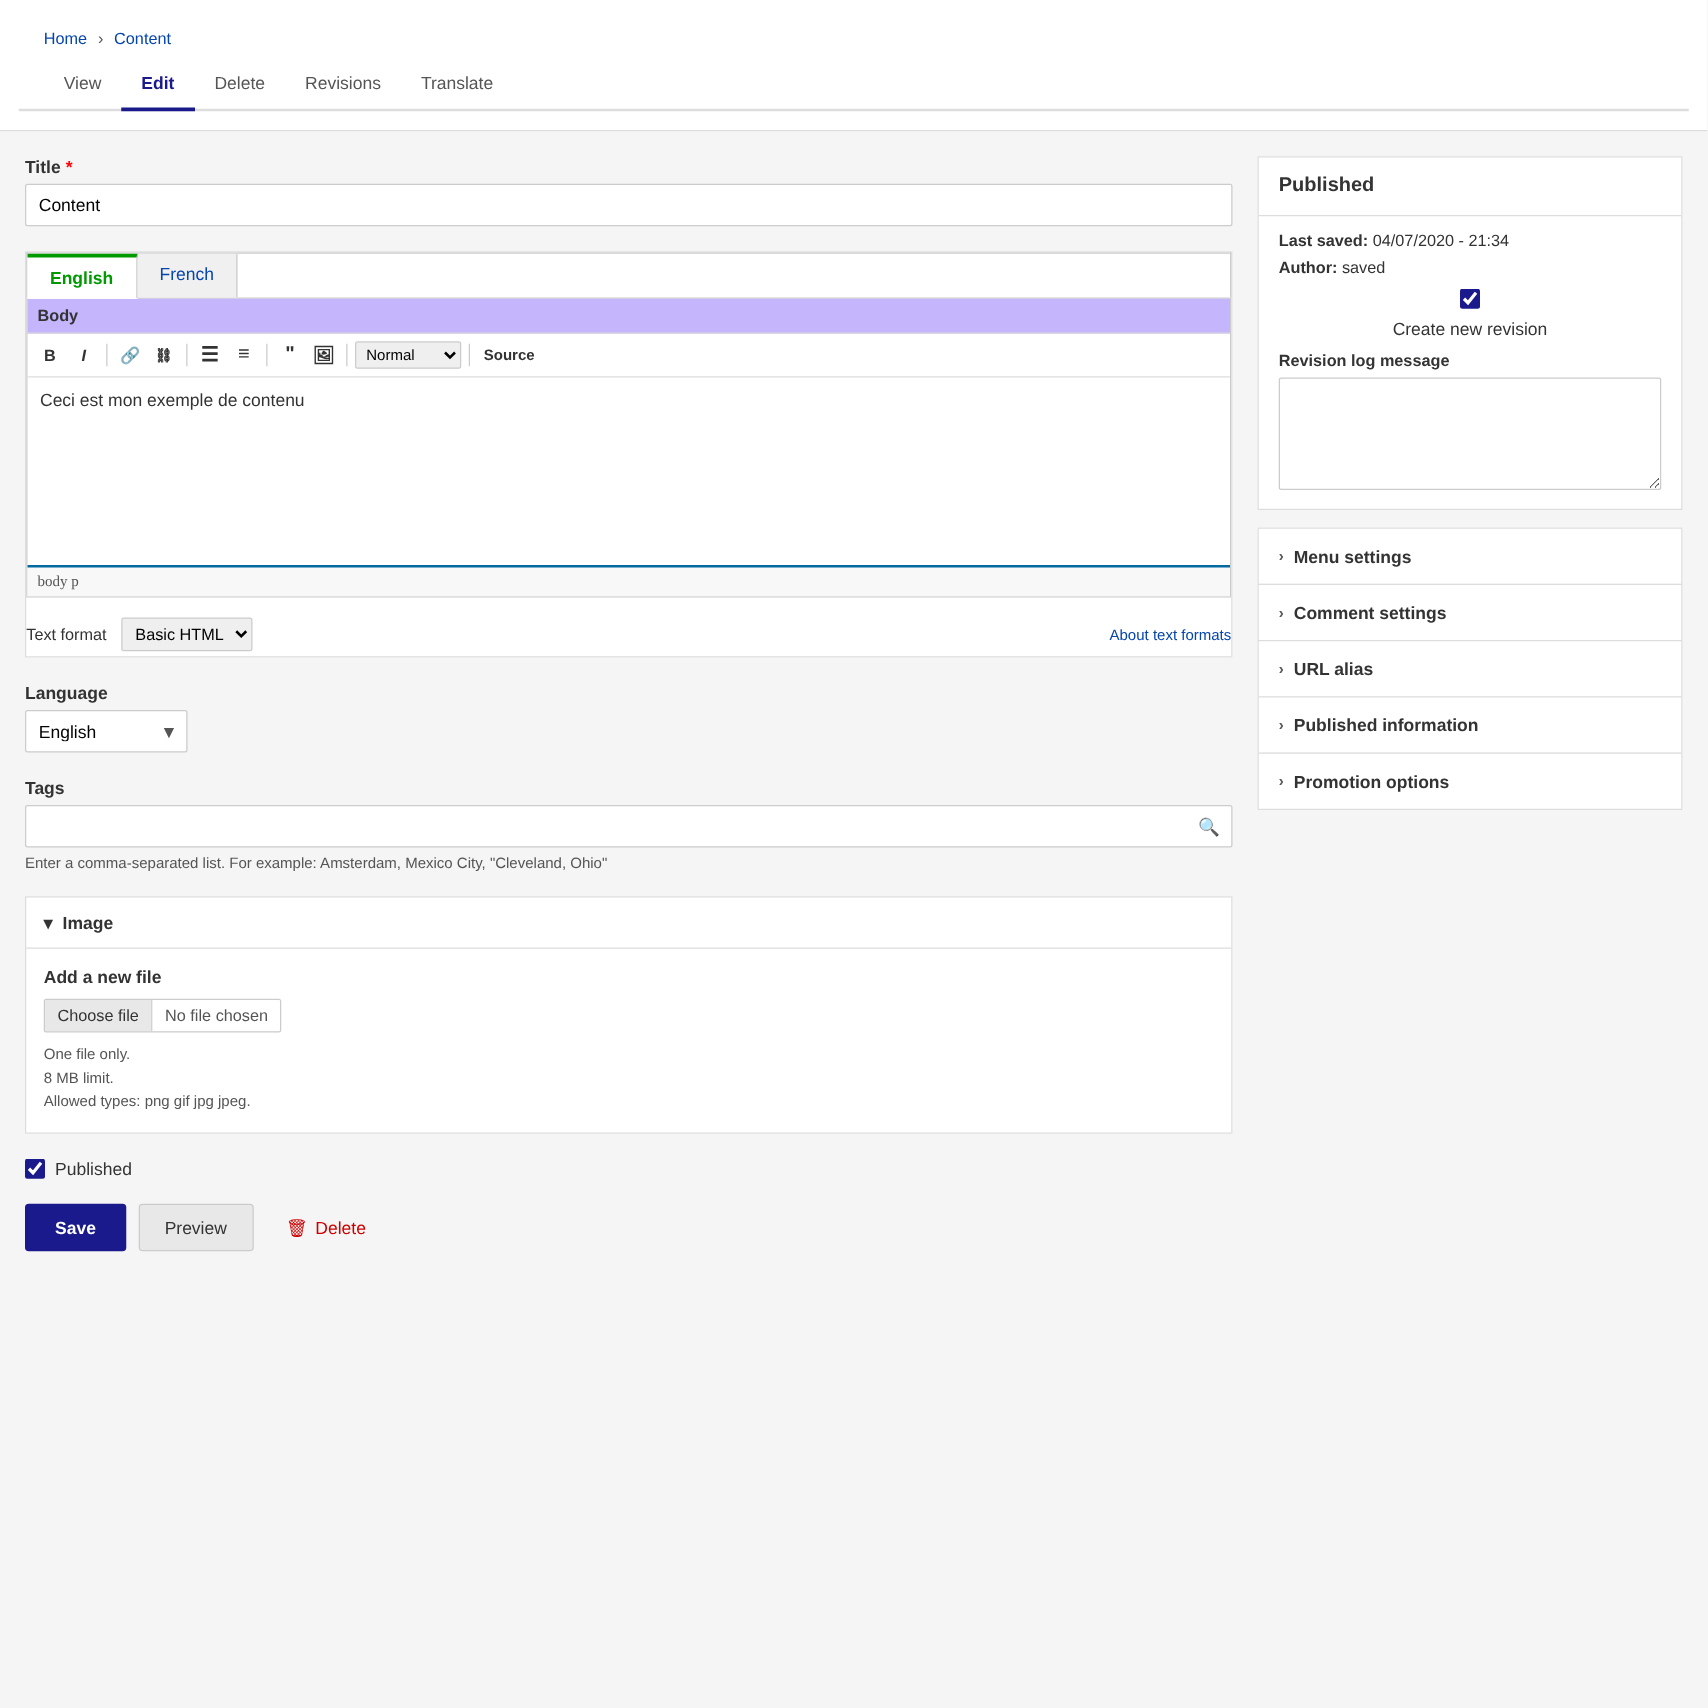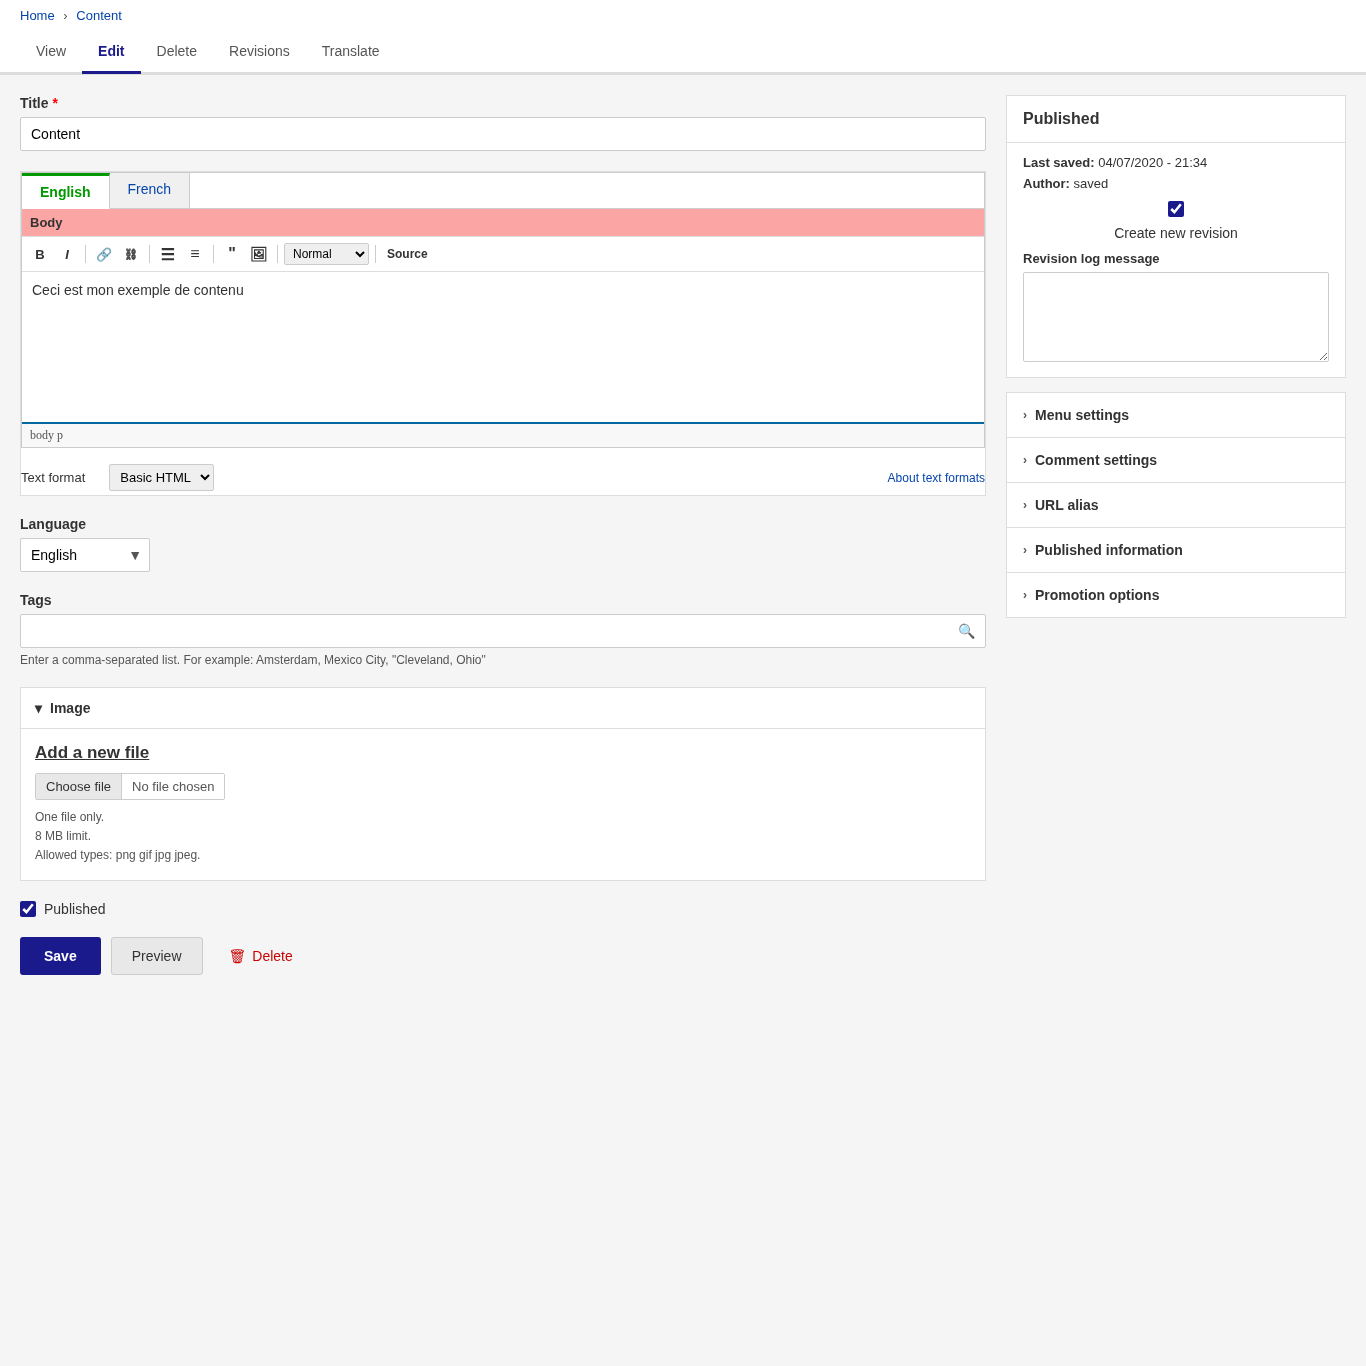--- a/index.html
+++ b/index.html
@@ -1,18 +1,18 @@
 <!DOCTYPE html>
 <html><head>
   <meta charset="utf-8">
   <style>
     * { box-sizing: border-box; margin: 0; padding: 0; }
     body { font-family: Arial, sans-serif; font-size: 14px; color: #333; background: #f5f5f5; }
 
-    .top-bar { background: #fff; border-bottom: 1px solid #ddd; padding: 0; }
+    .top-bar { background: #fff; border-bottom: 1px solid #ddd; padding: 15px; }
     .breadcrumb { padding: 8px 20px; font-size: 13px; color: #555; }
     .breadcrumb a { color: #0645ad; text-decoration: none; }
     .breadcrumb span { margin: 0 5px; }
 
     .page-header { padding: 5px 20px 0; display: flex; align-items: center; gap: 10px; }
     .page-title { font-size: 26px; font-weight: normal; }
     .page-title em { font-style: italic; }
     .star-icon { color: #999; font-size: 18px; cursor: pointer; }
 
     .tabs { display: flex; border-bottom: 2px solid #ddd; padding: 0 20px; background: #fff; }
@@ -27,30 +27,30 @@
     .field-label { font-weight: bold; margin-bottom: 6px; display: flex; align-items: center; gap: 4px; }
     .required { color: red; }
 
     .text-input { width: 100%; padding: 8px 10px; border: 1px solid #ccc; font-size: 14px; border-radius: 2px; }
 
     .lang-tabs { display: flex; border: 1px solid #ccc; border-bottom: none; }
     .lang-tab { padding: 8px 18px; cursor: pointer; font-size: 14px; background: #f0f0f0; color: #0645ad; border-right: 1px solid #ccc; }
     .lang-tab.active { background: #fff; border-top: 3px solid #009900; color: #009900; font-weight: bold; border-bottom: 1px solid #fff; margin-bottom: -1px; z-index: 1; }
 
     .body-editor { border: 1px solid #ccc; background: #fff; }
-    .body-label { padding: 6px 8px; font-weight: bold; font-size: 13px; background: #fca5a5; border-bottom: 1px solid #ddd; }
+    .body-label { padding: 6px 8px; font-weight: bold; font-size: 13px; background: #c4b5fd; border-bottom: 1px solid #ddd; }
     .editor-toolbar { display: flex; align-items: center; gap: 3px; padding: 5px 6px; border-bottom: 1px solid #ddd; flex-wrap: wrap; }
     .toolbar-btn { width: 24px; height: 24px; display: flex; align-items: center; justify-content: center; cursor: pointer; border: 1px solid transparent; border-radius: 2px; font-size: 13px; font-weight: bold; color: #333; background: none; }
     .toolbar-separator { width: 1px; height: 18px; background: #ccc; margin: 0 3px; }
     .toolbar-select { padding: 2px 4px; border: 1px solid #ccc; font-size: 12px; border-radius: 2px; cursor: pointer; }
 
     .editor-content { min-height: 150px; padding: 10px; font-size: 14px; color: #333; }
     .editor-footer { background: #f8f8f8; border-top: 2px solid #0369a1; padding: 4px 8px; font-size: 12px; color: #555; font-family: Liberation Serif, serif; }
 
-    .text-format-row { display: flex; align-items: center; gap: 24px; margin-top: 8px; flex-wrap: wrap; }
+    .text-format-row { display: flex; align-items: center; gap: 12px; margin-top: 8px; flex-wrap: wrap; }
     .format-label { font-size: 13px; }
     .format-select { padding: 4px 6px; border: 1px solid #ccc; font-size: 13px; border-radius: 2px; cursor: pointer; }
     .about-link { color: #0645ad; font-size: 12px; margin-left: auto; text-decoration: none; }
 
     .lang-section { border: 1px solid #ddd; background: #fff; padding: 0; }
 
     .language-field { margin-bottom: 20px; }
 
     .select-wrapper { position: relative; display: inline-block; }
     .select-dropdown { padding: 8px 30px 8px 10px; border: 1px solid #ccc; font-size: 14px; border-radius: 2px; appearance: none; cursor: pointer; background: #fff; min-width: 130px; }
@@ -58,21 +58,21 @@
 
     .tags-field { margin-bottom: 20px; }
     .tags-input-wrapper { position: relative; }
     .tags-input { width: 100%; padding: 8px 36px 8px 10px; border: 1px solid #ccc; font-size: 14px; border-radius: 2px; }
     .tags-search-icon { position: absolute; right: 10px; top: 50%; transform: translateY(-50%); color: #555; }
     .tags-hint { font-size: 12px; color: #555; margin-top: 5px; }
 
     .image-section { border: 1px solid #ddd; background: #fff; margin-bottom: 20px; }
     .image-header { padding: 12px 14px; display: flex; align-items: center; gap: 8px; cursor: pointer; font-weight: bold; font-size: 14px; border-bottom: 1px solid #ddd; }
     .image-body { padding: 14px; }
-    .add-file-label { font-weight: bold; margin-bottom: 10px; font-size: 17px; text-decoration: underline; }
+    .add-file-label { font-weight: bold; margin-bottom: 10px; font-size: 14px; }
     .file-input-row { margin-bottom: 8px; }
     .file-input-btn { display: inline-flex; align-items: center; border: 1px solid #ccc; border-radius: 2px; overflow: hidden; background: #f0f0f0; }
     .choose-file-btn { padding: 5px 10px; background: #e8e8e8; border-right: 1px solid #ccc; font-size: 13px; cursor: pointer; }
     .no-file-text { padding: 5px 10px; font-size: 13px; color: #555; background: #fff; }
     .file-hints { font-size: 12px; color: #555; line-height: 1.6; }
 
     .published-checkbox-row { display: flex; align-items: center; gap: 8px; margin-bottom: 20px; }
     .published-checkbox-row input[type=checkbox] { width: 16px; height: 16px; accent-color: #1a1a8c; cursor: pointer; }
 
     .action-buttons { display: flex; gap: 10px; margin-top: 10px; }

